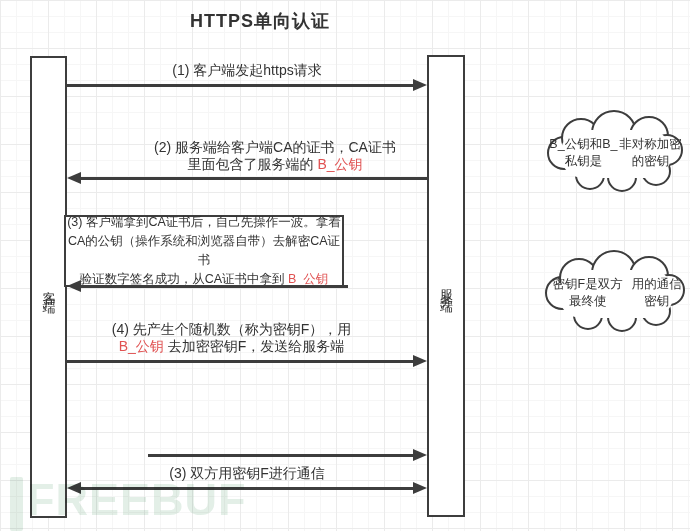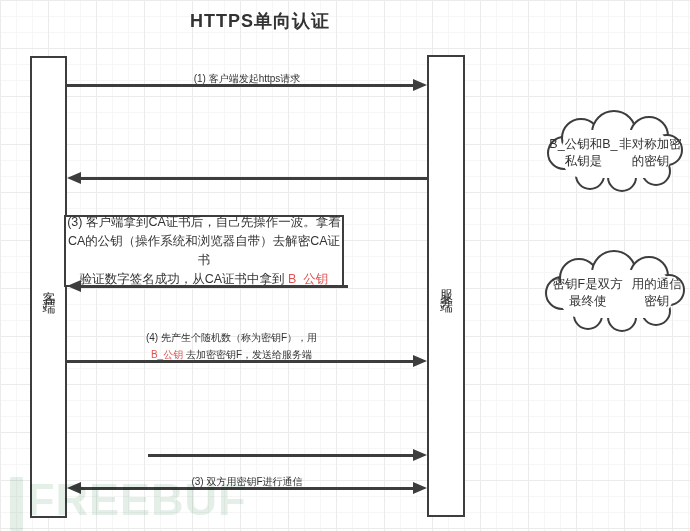--- a/index.html
+++ b/index.html
@@ -25,22 +25,22 @@
   .lifeline span{
     writing-mode:vertical-rl;text-orientation:upright;font-size:13px;color:#333;
     letter-spacing:5px;
   }
   .arrow{position:absolute;height:12px;z-index:3;}
   .aline{position:absolute;top:5px;height:2.5px;background:#3d3d3d;}
   .ah{position:absolute;top:0;width:0;height:0;}
   .ah.r{border-top:6px solid transparent;border-bottom:6px solid transparent;border-left:14px solid #3d3d3d;}
   .ah.l{border-top:6px solid transparent;border-bottom:6px solid transparent;border-right:14px solid #3d3d3d;}
   .msg{
-    position:absolute;text-align:center;font-size:10px;color:#333;
-    line-height:17px;z-index:2;margin-top:8px;
+    position:absolute;text-align:center;font-size:14px;color:#333;
+    line-height:17px;z-index:2;
   }
   .nbox{
     position:absolute;background:#fff;border:2px solid #3d3d3d;box-sizing:border-box;
     display:flex;flex-direction:column;align-items:center;justify-content:center;
     font-size:12.5px;color:#333;line-height:19px;text-align:center;z-index:2;
   }
   .red{color:#e05252;}
   .cloud{position:absolute;z-index:2;}
   .cloud .b{position:absolute;background:#fff;border:2px solid #3d3d3d;border-radius:50%;box-sizing:border-box;z-index:1;}
   .cloud .mask{position:absolute;background:#fff;z-index:2;}
@@ -75,20 +75,24 @@
   </div>
 
   <div class="msg" style="left:67px;top:62px;width:360px;">
     <span>(1) 客户端发起https请求</span>
   </div>
   <div class="arrow" style="left:67px;top:79px;width:360px;">
     <div class="aline" style="left:0;width:349px;"></div>
     <div class="ah r" style="left:346px;"></div>
   </div>
 
+  <div class="msg" style="left:110px;top:139px;width:330px;">
+    <div><span>(2) 服务端给客户端CA的证书，CA证书</span></div>
+    <div><span>里面包含了服务端的 </span><span class="red">B_公钥</span></div>
+  </div>
   <div class="arrow" style="left:67px;top:172px;width:360px;">
     <div class="ah l" style="left:0;"></div>
     <div class="aline" style="left:11px;width:349px;"></div>
   </div>
 
   <div class="nbox" style="left:64px;top:215px;width:280px;height:72px;">
     <div><span>(3) 客户端拿到CA证书后，自己先操作一波。拿着</span></div>
     <div><span>CA的公钥（操作系统和浏览器自带）去解密CA证书</span></div>
     <div><span>验证数字签名成功，从CA证书中拿到 </span><span class="red">B_公钥</span></div>
   </div>

